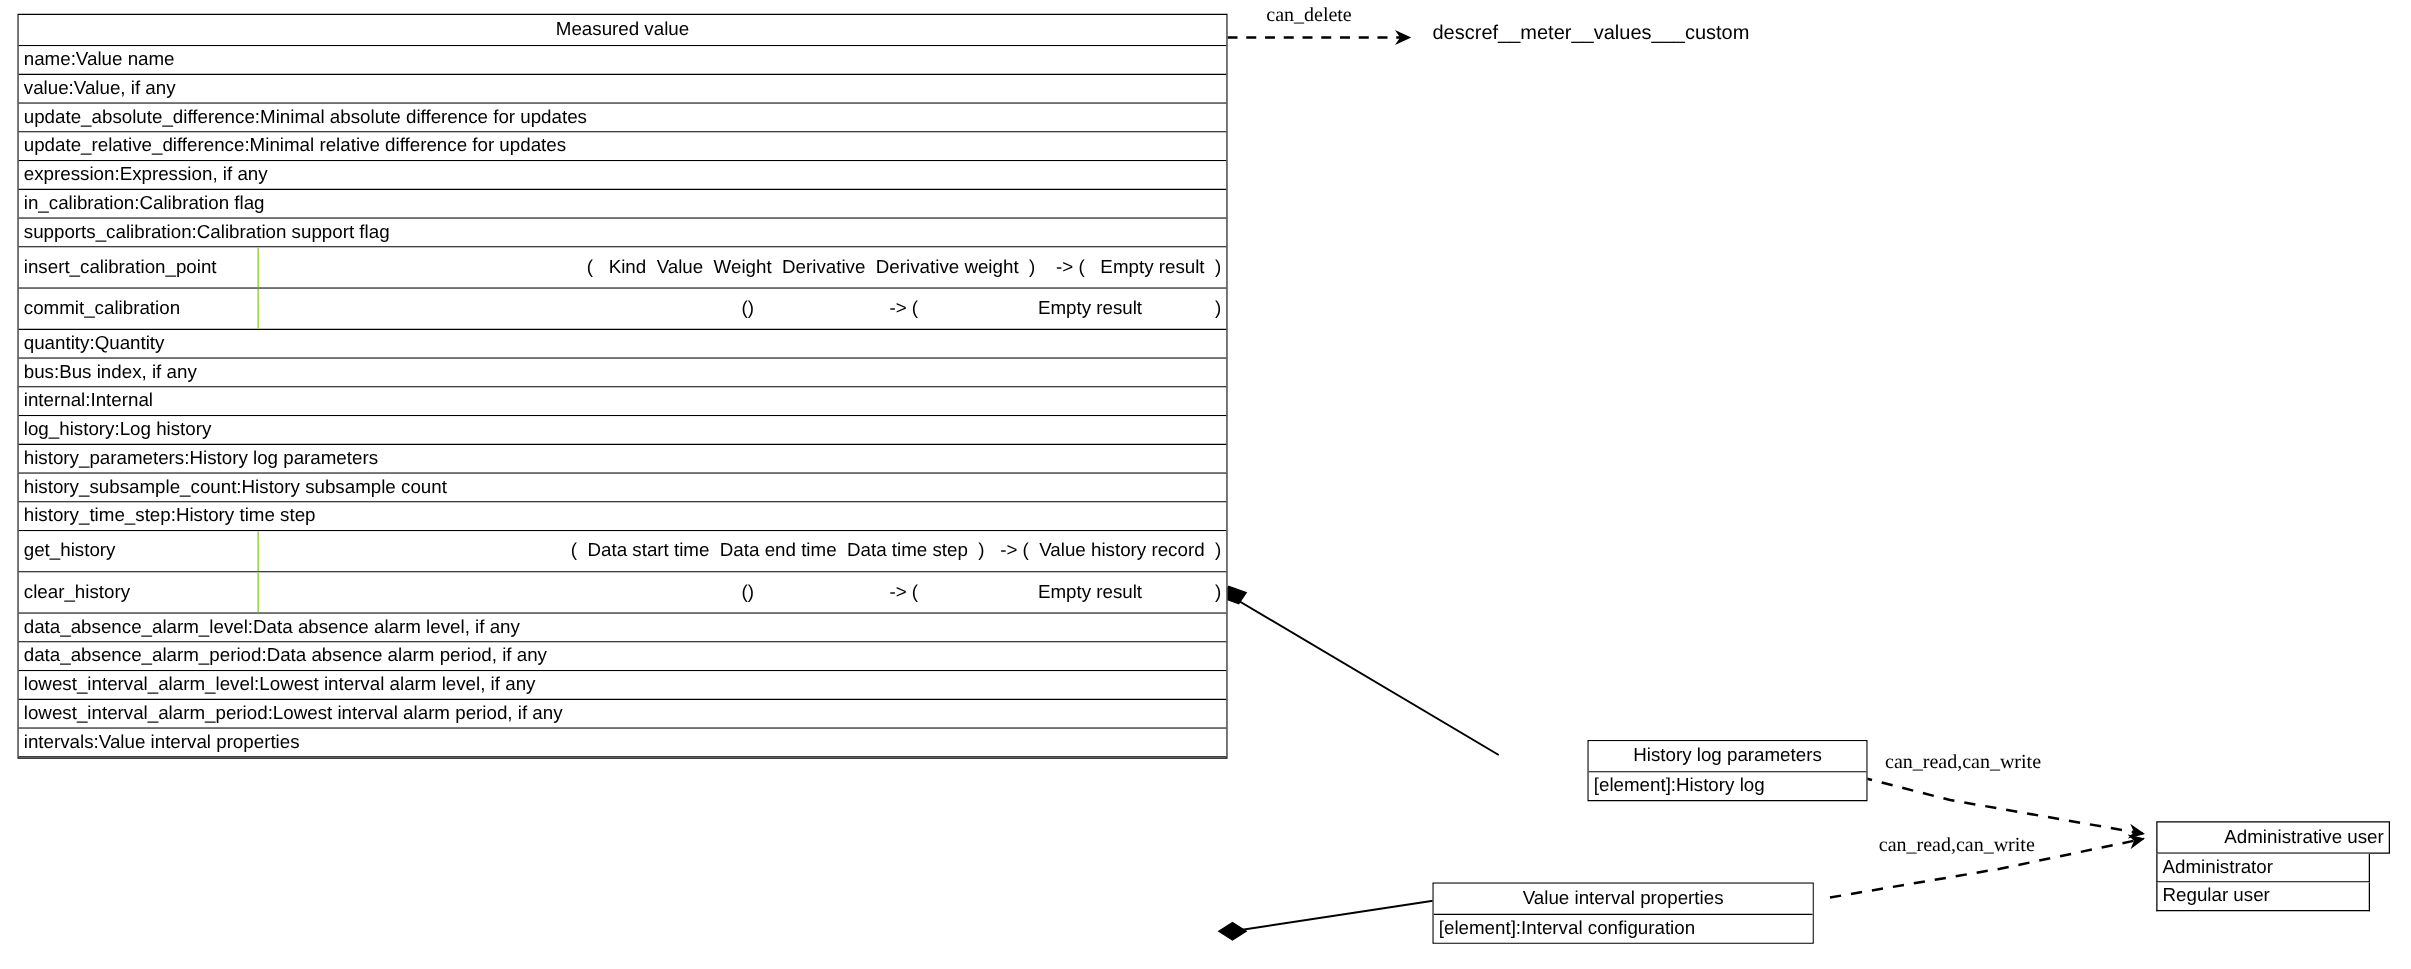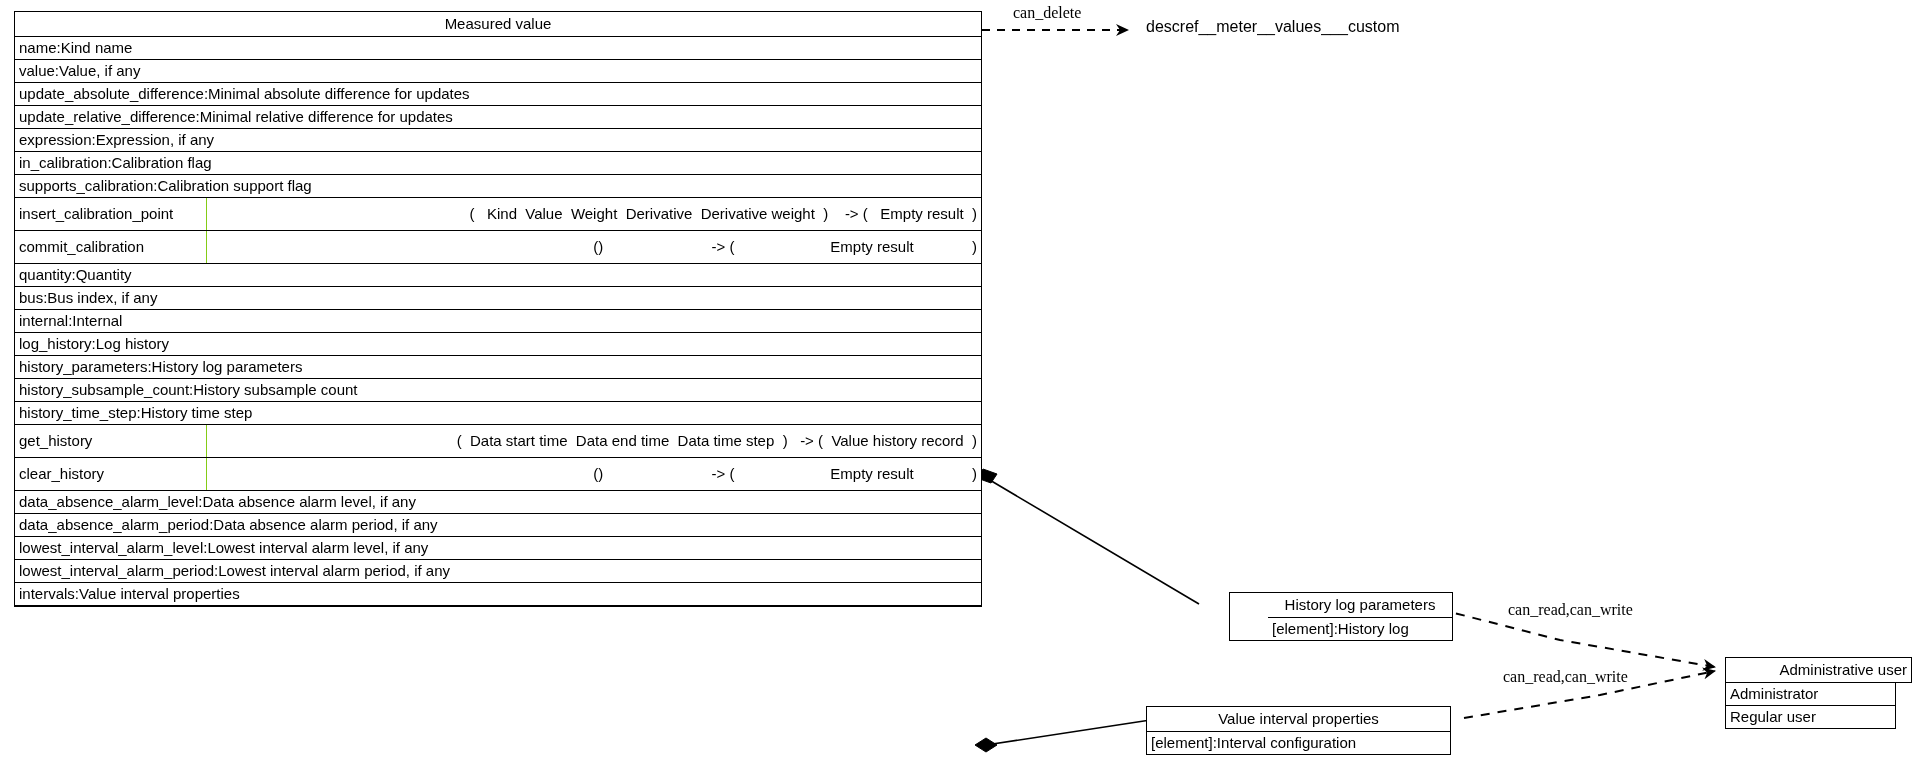--- a/index.html
+++ b/index.html
@@ -123,21 +123,21 @@
 
     <path d="M1423,605 L1560,640 L1715,667" fill="none" stroke="#000000" stroke-width="2" stroke-dasharray="9,8" marker-end="url(#openArrow)"></path>
 
     <path d="M1464,718 L1600,695 L1715,671" fill="none" stroke="#000000" stroke-width="2" stroke-dasharray="9,8" marker-end="url(#openArrow)"></path>
   </svg>
 
   <div class="uml-class" id="main-class" style="left:14px; top:11px; width:968px;">
 
     <div class="uml-row uml-title">Measured value</div>
 
-    <div class="uml-row">name:Kind name</div>
+    <div class="uml-row">name:Value name</div>
     <div class="uml-row">value:Value, if any</div>
     <div class="uml-row">update_absolute_difference:Minimal absolute difference for updates</div>
     <div class="uml-row">update_relative_difference:Minimal relative difference for updates</div>
     <div class="uml-row">expression:Expression, if any</div>
     <div class="uml-row">in_calibration:Calibration flag</div>
     <div class="uml-row">supports_calibration:Calibration support flag</div>
 
     <div class="uml-row uml-method">
       <span class="m-name">insert_calibration_point</span>
       <span class="m-sig">(   Kind  Value  Weight  Derivative  Derivative weight  )    -&gt; (   Empty result  )</span>
@@ -172,21 +172,21 @@
   </div>
 
   <div class="edge-label" style="left:1013px; top:4px;">can_delete</div>
 
   <div class="edge-label" style="left:1508px; top:601px;">can_read,can_write</div>
 
   <div class="edge-label" style="left:1503px; top:668px;">can_read,can_write</div>
 
   <div class="plain-node" style="left:1146px; top:18px;text-align:right;">descref__meter__values___custom</div>
 
-  <div class="uml-class" style="left:1229px; top:592px; width:224px;padding-left:38px;">
+  <div class="uml-class" style="left:1270px; top:592px; width:224px;">
     <div class="uml-row uml-title">History log parameters</div>
     <div class="uml-row">[element]:History log</div>
   </div>
 
   <div class="uml-class" style="left:1146px; top:706px; width:305px;">
     <div class="uml-row uml-title">Value interval properties</div>
     <div class="uml-row">[element]:Interval configuration</div>
   </div>
 
   <div class="uml-class" style="left:1725px; top:657px; width:187px; border:none; background:transparent;">

